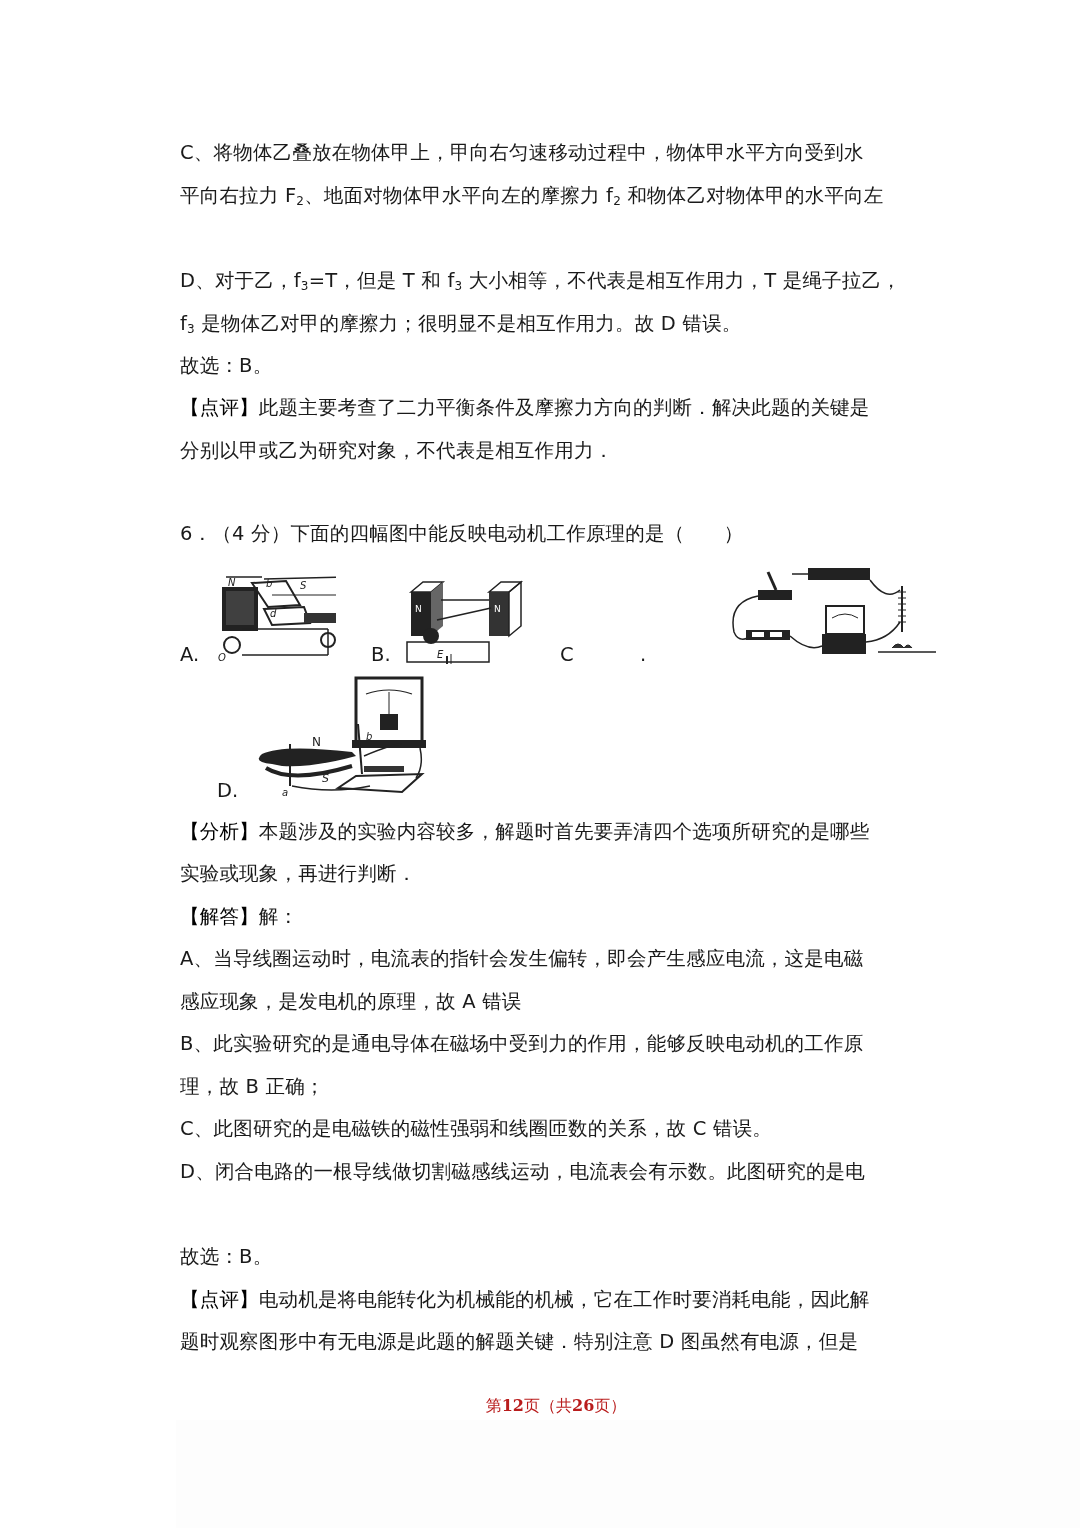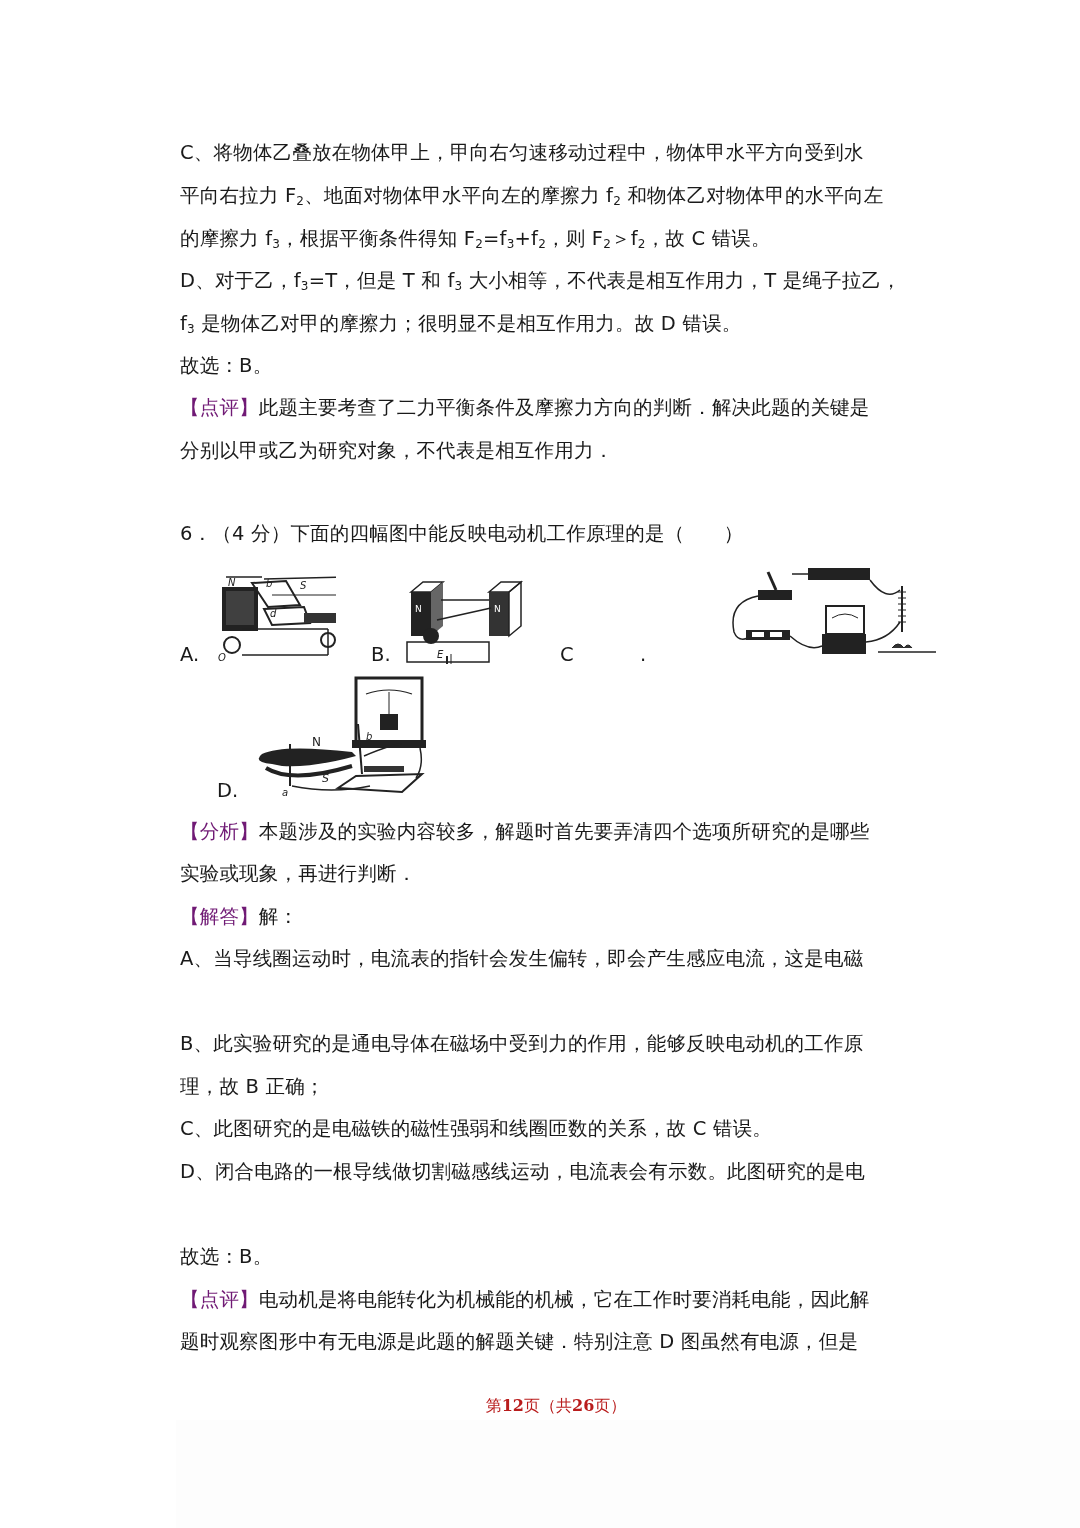--- a/index.html
+++ b/index.html
@@ -1,37 +1,36 @@
 <!DOCTYPE html>
 <html><head>
   <meta charset="utf-8">
   <style>
     html, body { margin: 0; padding: 0; background: #ffffff; }
     body { width: 1080px; height: 1528px; position: relative; overflow: hidden;
       font-family: "DejaVu Sans", "Liberation Sans", sans-serif; color: #1a1a1a; }
     .page { position: absolute; left: 0; top: 0; width: 1080px; height: 1528px; background: #ffffff; margin-left: 16px; }
     .bottom-shade { position: absolute; left: 160px; top: 1420px; width: 920px; height: 108px; background: #fdfdfd; }
     .line { position: absolute; left: 164px; font-size: 19.5px; line-height: 24px; white-space: nowrap; letter-spacing: 0.2px; }
-    .tag { color: #701a75; }
+    .tag { color: #000000; }
     sub { font-size: 12px; vertical-align: -3px; line-height: 0; }
     .opt-label { position: absolute; font-size: 19.5px; line-height: 24px; }
     .figure { position: absolute; }
     .footer { position: absolute; left: 0; width: 1080px; top: 1396px; text-align: center;
       font-family: "DejaVu Serif", "Liberation Serif", serif; font-size: 16px; color: #b91c1c; }
     .footer b { font-weight: bold; }
   </style>
 </head>
 <body>
 
 <div class="page">
   <div class="bottom-shade"></div>
 
   <div class="line" style="top:141px">C、将物体乙叠放在物体甲上，甲向右匀速移动过程中，物体甲水平方向受到水</div>
   <div class="line" style="top:184px"><span>平向右拉力 F</span><sub>2</sub><span>、地面对物体甲水平向左的摩擦力 f</span><sub>2</sub><span> 和物体乙对物体甲的水平向左</span></div>
-  <div class="line" style="top:227px"><span>的摩擦力 f</span><sub>3</sub><span>，根据平衡条件得知 F</span><sub>2</sub><span>=f</span><sub>3</sub><span>+f</span><sub>2</sub><span>，则 F</span><sub>2</sub><span>＞f</span><sub>2</sub><span>，故 C 错误。</span></div>
 
   <div class="line" style="top:269px"><span>D、对于乙，f</span><sub>3</sub><span>=T，但是 T 和 f</span><sub>3</sub><span> 大小相等，不代表是相互作用力，T 是绳子拉乙，</span></div>
   <div class="line" style="top:312px"><span>f</span><sub>3</sub><span> 是物体乙对甲的摩擦力；很明显不是相互作用力。故 D 错误。</span></div>
   <div class="line" style="top:354px">故选：B。</div>
 
   <div class="line" style="top:396px"><span class="tag">【点评】</span><span>此题主要考查了二力平衡条件及摩擦力方向的判断．解决此题的关键是</span></div>
   <div class="line" style="top:439px">分别以甲或乙为研究对象，不代表是相互作用力．</div>
 
   <div class="line" style="top:522px">6．（4 分）下面的四幅图中能反映电动机工作原理的是（　　）</div>
 
@@ -119,20 +118,21 @@
     <text x="114" y="66" font-size="10" font-style="italic" fill="#222">b</text>
     <text x="70" y="108" font-size="11" font-style="italic" fill="#222">S</text>
     <text x="30" y="122" font-size="10" font-style="italic" fill="#222">a</text>
   </svg>
 
   <div class="line" style="top:820px"><span class="tag">【分析】</span><span>本题涉及的实验内容较多，解题时首先要弄清四个选项所研究的是哪些</span></div>
   <div class="line" style="top:862px">实验或现象，再进行判断．</div>
 
   <div class="line" style="top:905px"><span class="tag">【解答】</span><span>解：</span></div>
   <div class="line" style="top:947px">A、当导线圈运动时，电流表的指针会发生偏转，即会产生感应电流，这是电磁</div>
+  <div class="line" style="top:990px">感应现象，是发电机的原理，故 A 错误</div>
   <div class="line" style="top:1032px">B、此实验研究的是通电导体在磁场中受到力的作用，能够反映电动机的工作原</div>
   <div class="line" style="top:1075px">理，故 B 正确；</div>
   <div class="line" style="top:1160px">D、闭合电路的一根导线做切割磁感线运动，电流表会有示数。此图研究的是电</div>
   <div class="line" style="top:1117px">C、此图研究的是电磁铁的磁性强弱和线圈匝数的关系，故 C 错误。</div>
   <div class="line" style="top:1245px">故选：B。</div>
 
   <div class="line" style="top:1288px"><span class="tag">【点评】</span><span>电动机是将电能转化为机械能的机械，它在工作时要消耗电能，因此解</span></div>
   <div class="line" style="top:1330px">题时观察图形中有无电源是此题的解题关键．特别注意  D  图虽然有电源，但是</div>
 
   <div class="footer"><span>第</span><b>12</b><span>页（共</span><b>26</b><span>页）</span></div>

